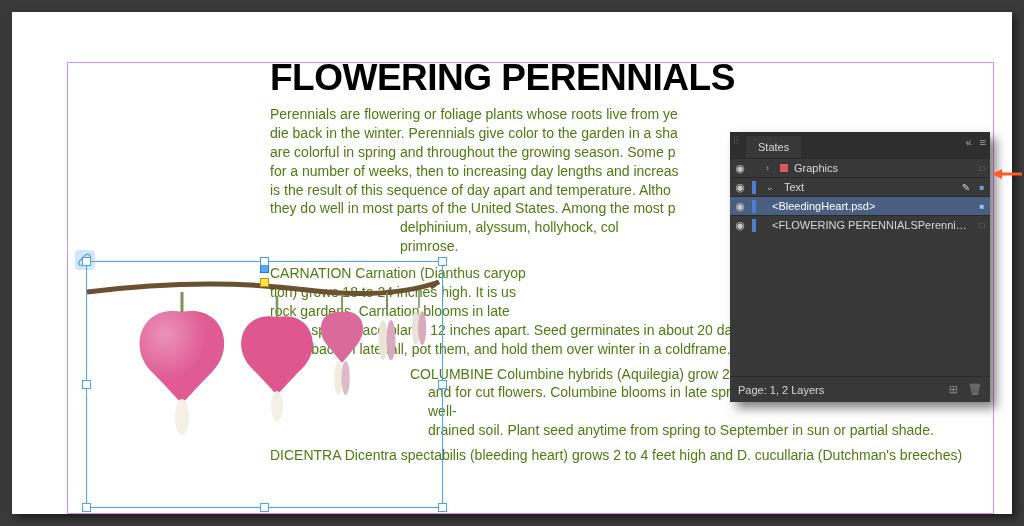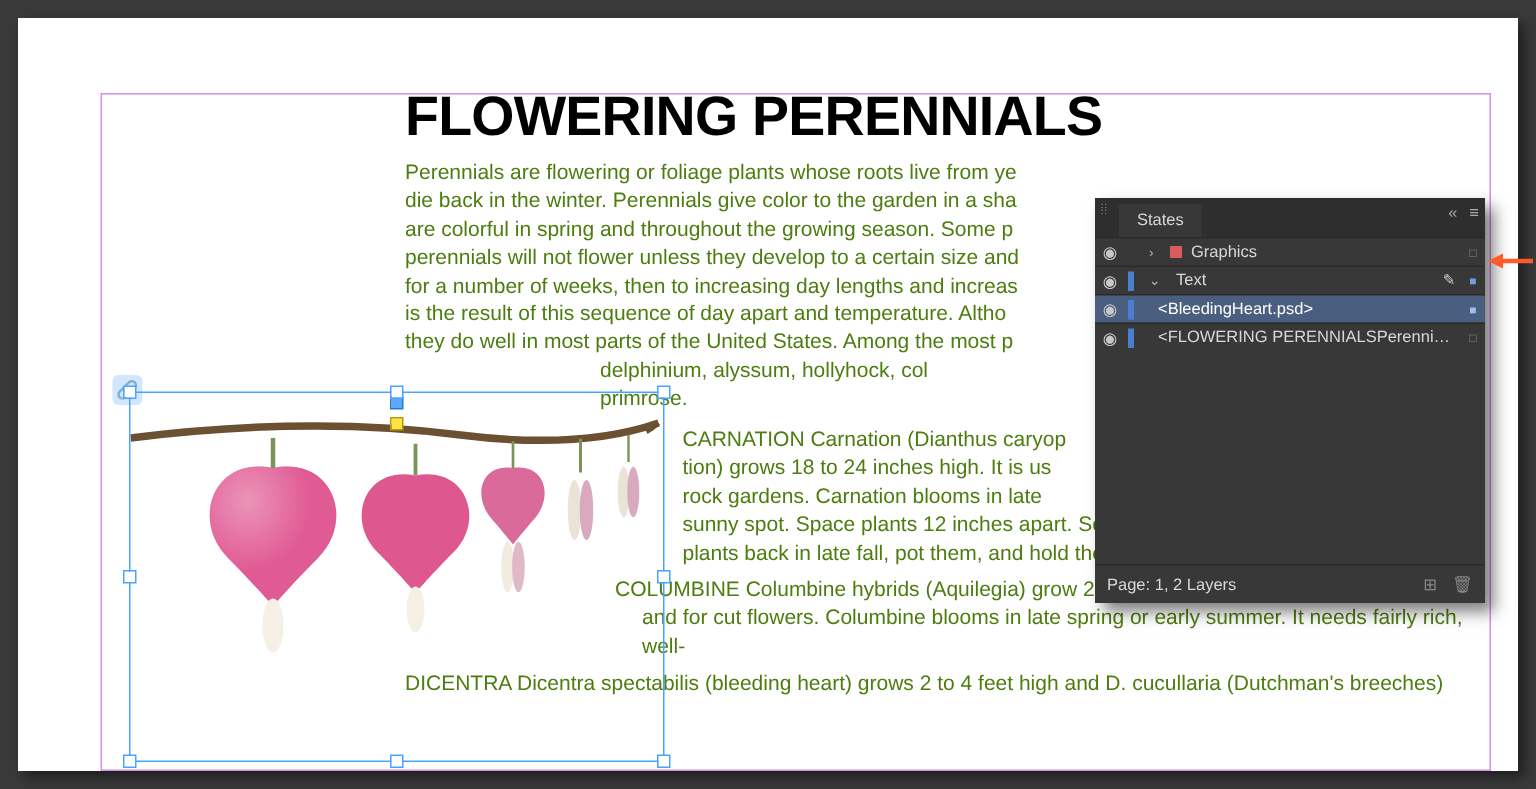--- a/index.html
+++ b/index.html
@@ -36,21 +36,21 @@
     color: #000;
   }
   .body-text {
     font-size: 14px;
     color: #4d7c0f;
     line-height: 1.35;
     margin-top: 6px;
   }
   .body-text span { display: block; }
   .wrap1 { margin-left: 130px; }
-  .wrap2 { margin-left: 185px; }
+  .wrap2 { }
   
   
   .img-frame {
     position: absolute;
     left: 75px; top: 250px;
     width: 355px; height: 245px;
   }
   .sel-box {
     position: absolute; inset: 0;
     outline: 1px solid #4aa3ff;
@@ -149,33 +149,33 @@
 <div class="app-frame">
   <div class="canvas">
     <div class="margin-guide"></div>
 
     <div class="page-content">
       <div class="title">FLOWERING PERENNIALS</div>
       <div class="body-text">
         <span>Perennials are flowering or foliage plants whose roots live from ye</span>
         <span>die back in the winter. Perennials give color to the garden in a sha</span>
         <span>are colorful in spring and throughout the growing season. Some p</span>
-        <span>perennials will not flower unless they develop to a certain size and</span>
         <span>for a number of weeks, then to increasing day lengths and increas</span>
         <span>is the result of this sequence of day apart and temperature. Altho</span>
         <span>they do well in most parts of the United States. Among the most p</span>
         <span class="wrap1">delphinium, alyssum, hollyhock, col</span>
         <span class="wrap1">primrose.</span>
         <span class="wrap2" style="margin-top:8px">CARNATION Carnation (Dianthus caryop</span>
         <span class="wrap2">tion) grows 18 to 24 inches high. It is us</span>
         <span class="wrap2">rock gardens. Carnation blooms in late</span>
         <span class="wrap2">sunny spot. Space plants 12 inches apart. Seed germinates in about 20 days. Cut</span>
         <span class="wrap2">plants back in late fall, pot them, and hold them over winter in a coldframe.</span>
         <span style="margin-top:6px;padding-left:140px;text-indent:0">COLUMBINE Columbine hybrids (Aquilegia) grow 2 to 3 feet high. They are used for borders</span>
         <span style="padding-left:158px;">and for cut flowers. Columbine blooms in late spring or early summer. It needs fairly rich, well-</span>
+        <span style="padding-left:158px;">drained soil. Plant seed anytime from spring to September in sun or partial shade.</span>
         <span style="margin-top:6px">DICENTRA Dicentra spectabilis (bleeding heart) grows 2 to 4 feet high and D. cucullaria (Dutchman's breeches)</span>
       </div>
     </div>
 
     <div class="img-frame">
       <div class="link-badge">🔗</div>
       <div class="center-dot"></div>
       <div class="center-sq"></div>
       <svg class="flower-svg" viewBox="0 0 355 245">
 

